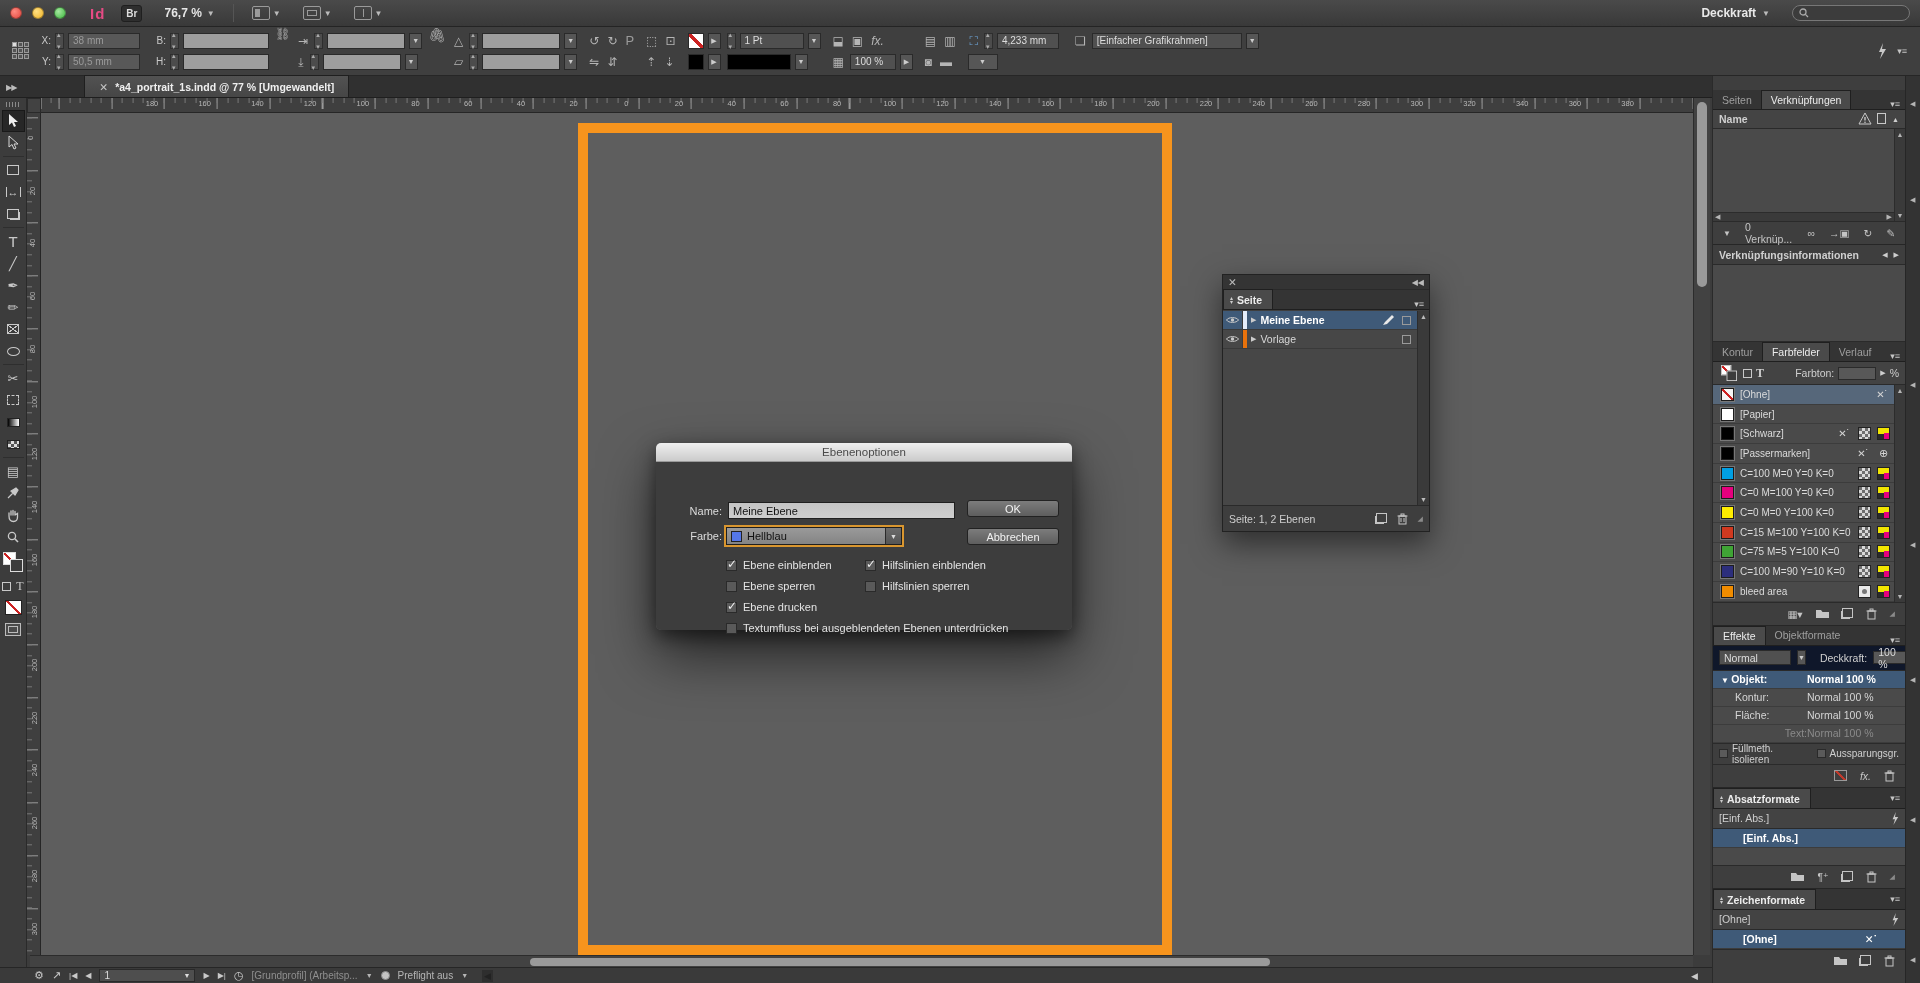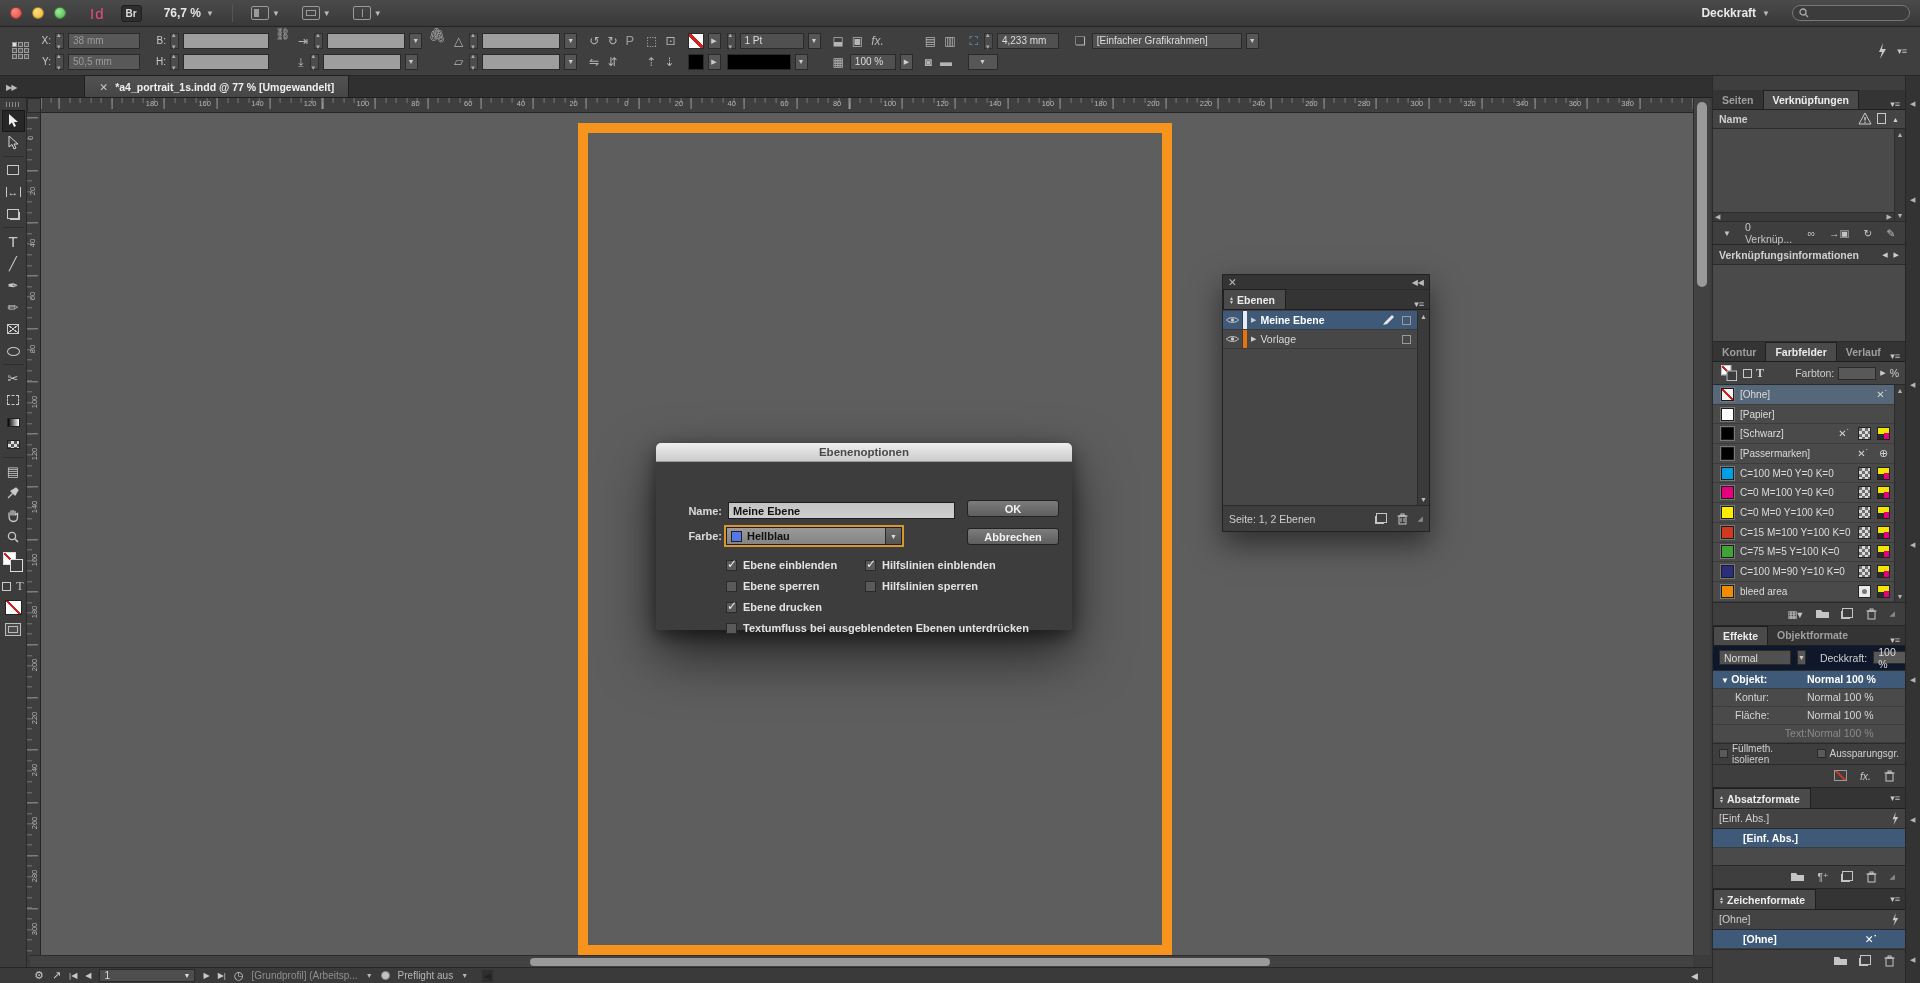--- a/index.html
+++ b/index.html
@@ -9,21 +9,21 @@
   .abs{position:absolute;}
   .row{display:flex;align-items:center;}
 
   
   #appbar{left:0;top:0;width:1920px;height:27px;background:linear-gradient(#4a4a4a,#393939);
           border-bottom:1px solid #242424;display:flex;align-items:center;gap:8px;padding:0 10px;}
   .tl{width:12px;height:12px;border-radius:50%;margin-right:2px;border:1px solid rgba(0,0,0,.35);}
   .tl.r{background:radial-gradient(circle at 35% 35%,#ff8a80,#e2463d);}
   .tl.y{background:radial-gradient(circle at 35% 35%,#ffe082,#f0b429);}
   .tl.g{background:radial-gradient(circle at 35% 35%,#a5e8a0,#3fb93f);}
-  #id-logo{color:#e54b84;font-weight:normal;font-size:15px;letter-spacing:1px;margin:0 8px 0 14px;}
+  #id-logo{color:#e54b84;font-weight:bold;font-size:15px;letter-spacing:1px;margin:0 8px 0 14px;}
   .chipbtn{border:1px solid #1f1f1f;background:#2e2e2e;color:#ddd;font-weight:bold;font-size:10px;
            padding:2px 4px;border-radius:3px;}
   .zoombox{color:#e6e6e6;font-weight:bold;font-size:12px;margin-left:14px;display:flex;align-items:center;gap:5px;}
   .caret{font-size:8px;color:#bbb;}
   .vsep{width:1px;height:18px;background:#2b2b2b;border-right:1px solid #555;margin:0 10px;}
   .abtn{display:flex;align-items:center;gap:3px;color:#ccc;}
   .mini-ico{width:18px;height:14px;border:1px solid #9a9a9a;border-radius:2px;display:inline-block;position:relative;}
   .mini-ico.grid::before{content:"";position:absolute;left:2px;top:2px;right:9px;bottom:2px;background:#9a9a9a;}
   .mini-ico.frame::before{content:"";position:absolute;inset:3px;border:1px solid #9a9a9a;}
   .mini-ico.arrange::before{content:"";position:absolute;left:8px;top:2px;bottom:2px;width:1px;background:#9a9a9a;}
@@ -117,21 +117,21 @@
   #statusbar{left:0;top:967px;width:1712px;height:16px;background:#3a3a3a;border-top:1px solid #262626;
              display:flex;align-items:center;gap:8px;padding-left:34px;font-size:10px;color:#b5b5b5;}
   .sb-ico{color:#c9c9c9;font-size:11px;}
   .sb-field{width:96px;height:13px;background:#4e4e4e;border:1px solid #2a2a2a;color:#ddd;
             display:flex;align-items:center;justify-content:space-between;padding:0 4px;}
   .sb-dim{color:#8f8f8f;}
   .dot{width:9px;height:9px;border-radius:50%;background:#c3c3c3;border:1px solid #8a8a8a;}
 
   
   #dialog{left:656px;top:443px;width:416px;height:187px;z-index:100;border-radius:5px;
-          box-shadow:0 25px 55px rgba(0,0,0,.6),0 6px 18px rgba(0,0,0,.5);font-weight:bold;}
+          box-shadow:0 25px 55px rgba(0,0,0,.6),0 6px 18px rgba(0,0,0,.5);}
   #dlg-title{height:19px;background:linear-gradient(#efefef,#cbcbcb);border-radius:5px 5px 0 0;
              display:flex;align-items:center;justify-content:center;color:#4a4a4a;font-size:11.5px;border-bottom:1px solid #9a9a9a;}
   #dlg-body{position:absolute;top:19px;left:0;right:0;bottom:0;background:#3d3d3d;border-radius:0 0 5px 5px;color:#e0e0e0;}
   .dlg-label{position:absolute;text-align:right;width:60px;color:#dcdcdc;}
   #dlg-name-field{position:absolute;left:72px;top:40px;width:227px;height:17px;background:linear-gradient(#c4c4c4,#cecece);
                   border:1px solid #1f1f1f;color:#111;padding:0 4px;display:flex;align-items:center;font-size:11px;}
   #dlg-color{position:absolute;left:70px;top:65px;width:176px;height:18px;border:1px solid #1f1f1f;outline:2px solid #d9962f;
              background:linear-gradient(#9a9a9a,#848484);display:flex;align-items:center;color:#111;font-size:11px;}
   #dlg-color .sw{width:11px;height:11px;border:1px solid #222;margin:0 5px 0 4px;}
   #dlg-color .dd{margin-left:auto;width:16px;height:100%;background:linear-gradient(#6b6b6b,#555);
@@ -164,21 +164,21 @@
   #layers .vsb{position:absolute;top:36px;bottom:26px;right:0;width:12px;background:#3a3a3a;border-left:1px solid #2c2c2c;
                display:flex;flex-direction:column;justify-content:space-between;align-items:center;color:#bbb;font-size:7px;padding:2px 0;}
   #layers .foot{position:absolute;left:0;right:0;bottom:0;height:26px;border-top:1px solid #2a2a2a;background:#3e3e3e;
                 display:flex;align-items:center;padding:0 6px;gap:10px;color:#cfcfcf;}
 
   
   #dock{left:1712px;top:76px;width:193px;height:907px;background:#3e3e3e;border-left:1px solid #2a2a2a;font-size:10.5px;}
   #edgestrip{left:1905px;top:76px;width:15px;height:907px;background:#333;border-left:1px solid #262626;}
   #edgestrip span{position:absolute;left:4px;color:#b5b5b5;font-size:7px;}
   .dtabs{height:20px;background:#343434;display:flex;align-items:flex-end;border-bottom:1px solid #1f1f1f;}
-  .dtab{height:19px;display:flex;align-items:center;padding:0 9px;color:#9f9f9f;font-weight:bold;gap:4px;}
+  .dtab{height:19px;display:flex;align-items:center;padding:0 9px;color:#9f9f9f;font-weight:normal;gap:4px;}
   .dtab.active{background:#4a4a4a;border:1px solid #1f1f1f;border-bottom:none;color:#ececec;}
   .dbltri{display:inline-flex;flex-direction:column;font-size:6px;line-height:4px;color:#ccc;}
   .colhdr{height:19px;display:flex;align-items:center;padding:0 6px;background:#444;border-bottom:1px solid #2a2a2a;
           color:#cfcfcf;font-weight:bold;gap:6px;}
   .listarea{background:#4a4a4a;position:relative;border-bottom:1px solid #2a2a2a;}
   .sbv{position:absolute;right:0;top:0;bottom:0;width:11px;background:#3a3a3a;border-left:1px solid #2c2c2c;
        display:flex;flex-direction:column;justify-content:space-between;align-items:center;font-size:7px;color:#b5b5b5;padding:2px 0;}
   .sbh{position:absolute;left:0;right:11px;bottom:0;height:9px;background:#3a3a3a;border-top:1px solid #2c2c2c;
        display:flex;justify-content:space-between;align-items:center;font-size:7px;color:#b5b5b5;padding:0 2px;}
   .panelfoot{height:23px;display:flex;align-items:center;justify-content:flex-end;gap:13px;padding:0 10px;
@@ -614,21 +614,21 @@
     <div class="bar">
       <span>✕</span>
       <span style="margin-left:auto;font-size:8px">◀◀</span>
     </div>
     <div class="tabrow">
       <div class="ptab">
         <span class="dbltri">
             <span>▴</span>
             <span>▾</span>
           </span>
-        <span>Ebenen</span>
+        <span>Seite</span>
       </div>
       <span class="pmenu">▾≡</span>
     </div>
     <div class="list">
       <div class="lrow selected pen">
           <span class="eyec">
             <svg width="13" height="8" viewBox="0 0 13 8">
               <path d="M0.5,4 C2.5,0.8 10.5,0.8 12.5,4 C10.5,7.2 2.5,7.2 0.5,4 Z" fill="none" stroke="#c9c9c9"></path>
               <circle cx="6.5" cy="4" r="1.7" fill="#c9c9c9"></circle>
             </svg>

